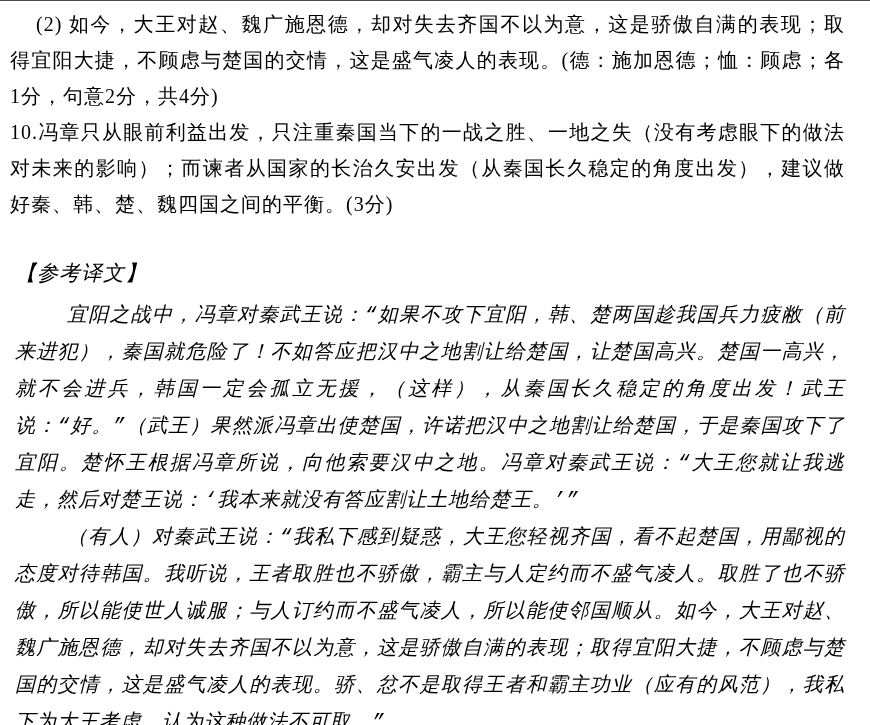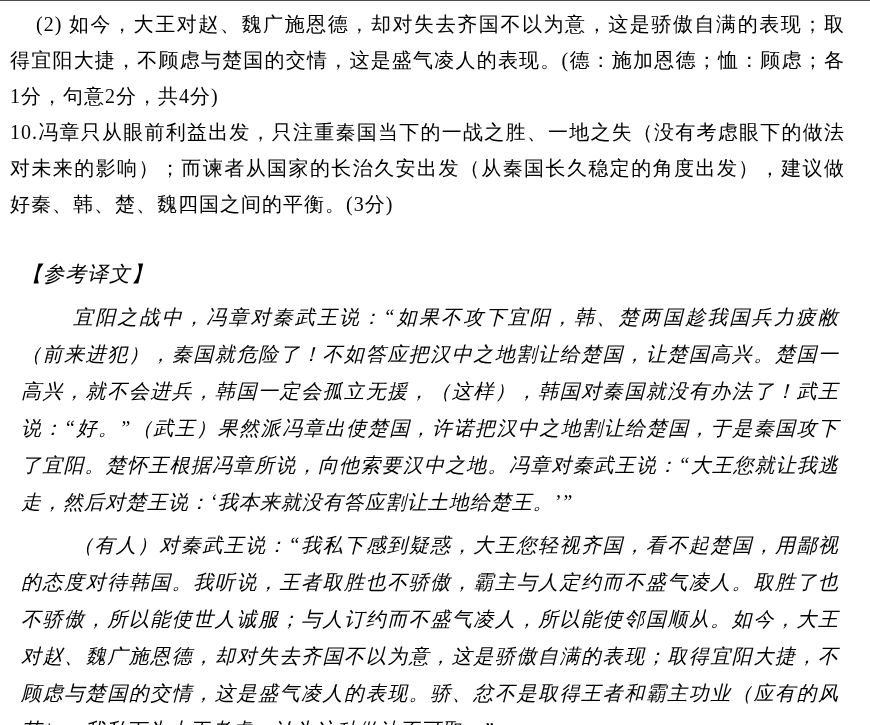--- a/index.html
+++ b/index.html
@@ -20,26 +20,26 @@
     text-align: justify;
   }
   .song {
     font-family: "Liberation Serif", "DejaVu Serif", serif;
     font-size: 20px;
     line-height: 36px;
     letter-spacing: 1px;
     margin: 0;
   }
   .kai {
-    font-family: Liberation Serif, serif;
+    font-family: Liberation Mono, monospace;
     font-style: italic;
     font-size: 20px;
     line-height: 37px;
     letter-spacing: 1px;
-    margin: 6px;
+    margin: 0;
     padding-left: 5px;
   }
   .indent-small { text-indent: 1.3em; }
   .indent-para  { text-indent: 2.6em; }
   .translation-heading {
     margin-top: 34px;
     margin-bottom: 4px;
     font-weight: normal;
     font-size: 21px;
     line-height: 37px;
@@ -48,16 +48,16 @@
 </head>
 <body>
 
 <div class="page">
   <p class="song indent-small">(2) 如今，大王对赵、魏广施恩德，却对失去齐国不以为意，这是骄傲自满的表现；取得宜阳大捷，不顾虑与楚国的交情，这是盛气凌人的表现。(德：施加恩德；恤：顾虑；各1分，句意2分，共4分)</p>
 
   <p class="song">10.冯章只从眼前利益出发，只注重秦国当下的一战之胜、一地之失（没有考虑眼下的做法对未来的影响）；而谏者从国家的长治久安出发（从秦国长久稳定的角度出发），建议做好秦、韩、楚、魏四国之间的平衡。(3分)</p>
 
   <h3 class="kai translation-heading">【参考译文】</h3>
 
-  <p class="kai indent-para">宜阳之战中，冯章对秦武王说：“如果不攻下宜阳，韩、楚两国趁我国兵力疲敝（前来进犯），秦国就危险了！不如答应把汉中之地割让给楚国，让楚国高兴。楚国一高兴，就不会进兵，韩国一定会孤立无援，（这样），韩国对秦国就没有办法了！武王说：“好。”（武王）果然派冯章出使楚国，许诺把汉中之地割让给楚国，于是秦国攻下了宜阳。楚怀王根据冯章所说，向他索要汉中之地。冯章对秦武王说：“大王您就让我逃走，然后对楚王说：‘我本来就没有答应割让土地给楚王。’”</p>
+  <p class="kai indent-para">宜阳之战中，冯章对秦武王说：“如果不攻下宜阳，韩、楚两国趁我国兵力疲敝（前来进犯），秦国就危险了！不如答应把汉中之地割让给楚国，让楚国高兴。楚国一高兴，就不会进兵，韩国一定会孤立无援，（这样），从秦国长久稳定的角度出发！武王说：“好。”（武王）果然派冯章出使楚国，许诺把汉中之地割让给楚国，于是秦国攻下了宜阳。楚怀王根据冯章所说，向他索要汉中之地。冯章对秦武王说：“大王您就让我逃走，然后对楚王说：‘我本来就没有答应割让土地给楚王。’”</p>
 
   <p class="kai indent-para">（有人）对秦武王说：“我私下感到疑惑，大王您轻视齐国，看不起楚国，用鄙视的态度对待韩国。我听说，王者取胜也不骄傲，霸主与人定约而不盛气凌人。取胜了也不骄傲，所以能使世人诚服；与人订约而不盛气凌人，所以能使邻国顺从。如今，大王对赵、魏广施恩德，却对失去齐国不以为意，这是骄傲自满的表现；取得宜阳大捷，不顾虑与楚国的交情，这是盛气凌人的表现。骄、忿不是取得王者和霸主功业（应有的风范），我私下为大王考虑，认为这种做法不可取。”</p>
 </div>
 
 </body></html>

